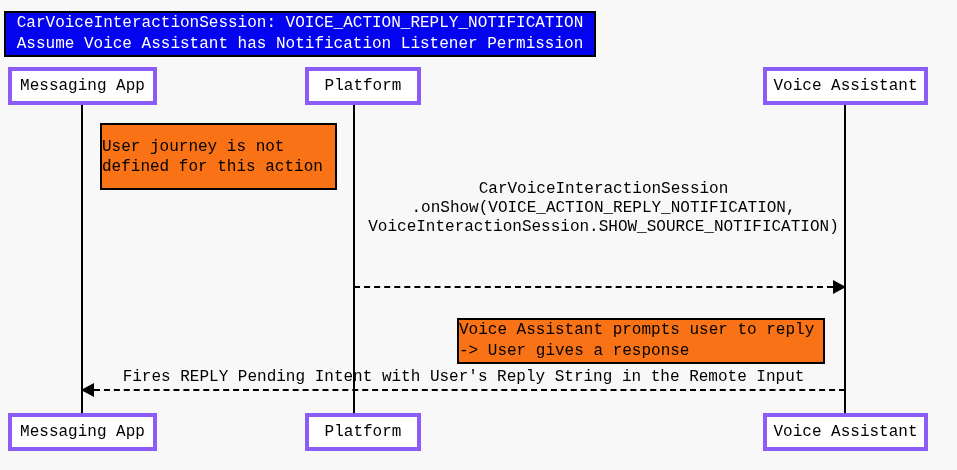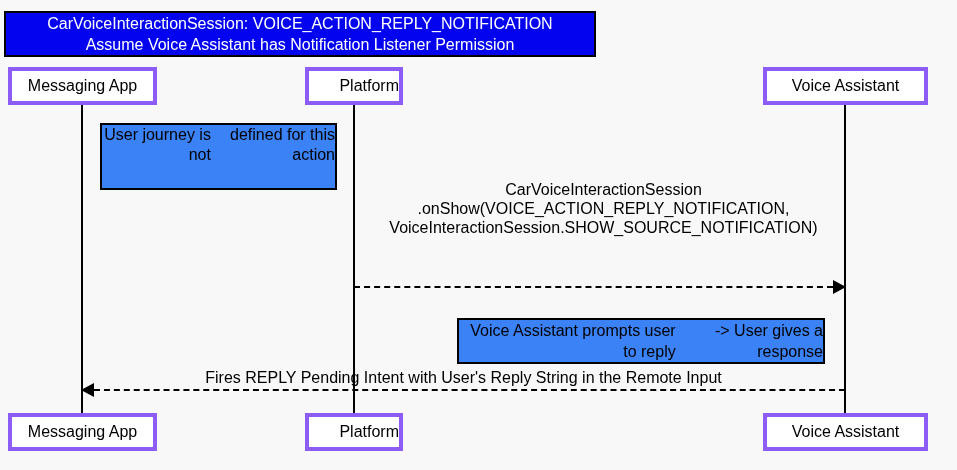--- a/index.html
+++ b/index.html
@@ -2,21 +2,21 @@
 <html><head>
 <meta charset="utf-8">
 <style>
   * { margin: 0; padding: 0; box-sizing: border-box; }
   html, body { background: #f8f8f8; }
   .canvas {
     position: relative;
     width: 957px;
     height: 470px;
     background: #f8f8f8;
-    font-family: Liberation Sans, sans-serif;
+    font-family: Liberation Mono, monospace;
     font-size: 16px;
     color: #000;
     overflow: hidden;
   }
   .title-box {
     position: absolute;
     left: 4px; top: 11px;
     width: 592px; height: 46px;
     background: #0303ef;
     border: 2px solid #000000;
@@ -34,39 +34,39 @@
     background: #ffffff;
     border: 4px solid #8b5cf6;
     display: flex;
     align-items: center;
     justify-content: center;
     white-space: nowrap;
   }
   .actor-top { top: 67px; }
   .actor-bottom { top: 413px; }
   .actor-messaging { left: 8px;   width: 149px; }
-  .actor-platform  { left: 305px; width: 98px; justify-content: flex-end;  }
+  .actor-platform  { left: 305px; width: 116px;  }
   .actor-voice     { left: 763px; width: 165px; }
   .lifeline {
     position: absolute;
     top: 105px;
     height: 308px;
     width: 2px;
     background: #000000;
   }
   .lifeline-messaging { left: 81px; }
   .lifeline-platform  { left: 353px; }
   .lifeline-voice     { left: 844px; }
   .note {
     position: absolute;
-    background: #3b82f6;
+    background: #f97316;
     border: 2px solid #000000;
-    text-align: right;
+    text-align: left;
     display: flex;
-    flex-direction: row;
+    flex-direction: column;
     justify-content: center;
     z-index: 3;
   }
   .note-1 { left: 100px; top: 123px; width: 237px; height: 67px; line-height: 20px; }
   .note-2 { left: 457px; top: 307px; width: 368px; height: 46px; line-height: 21px; margin-top: 11px; }
   .msg-label {
     position: absolute;
     text-align: center;
     line-height: 19px;
     white-space: nowrap;

